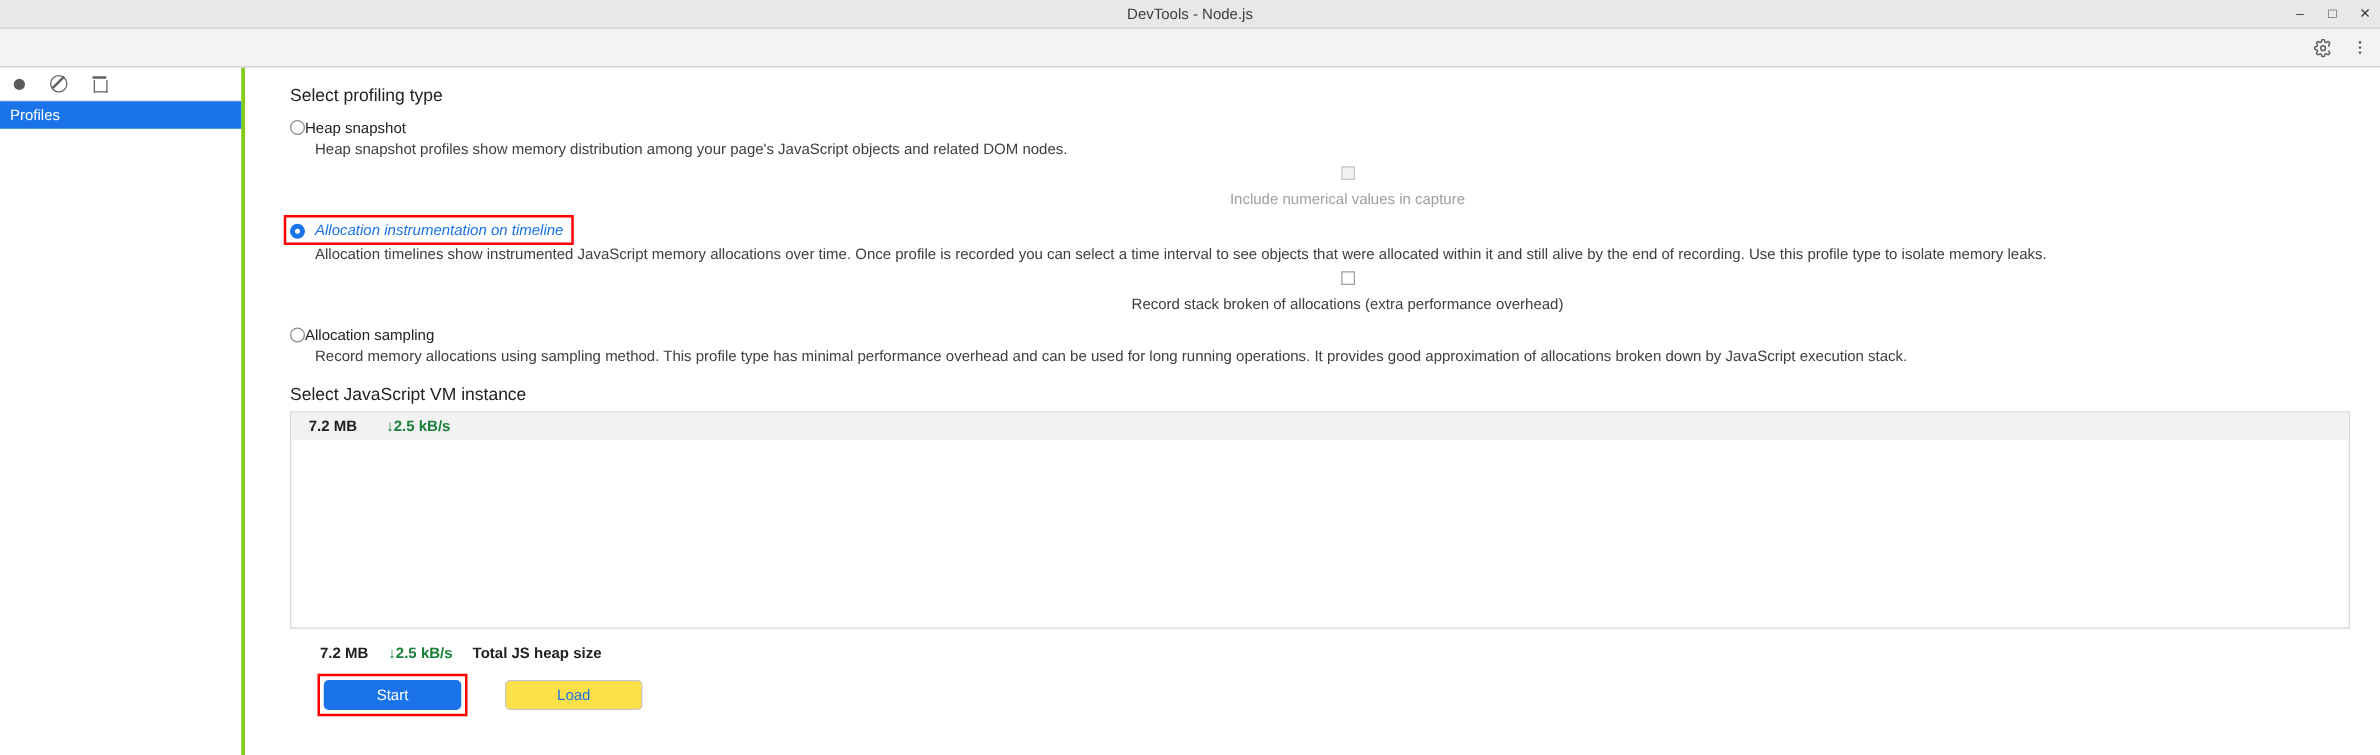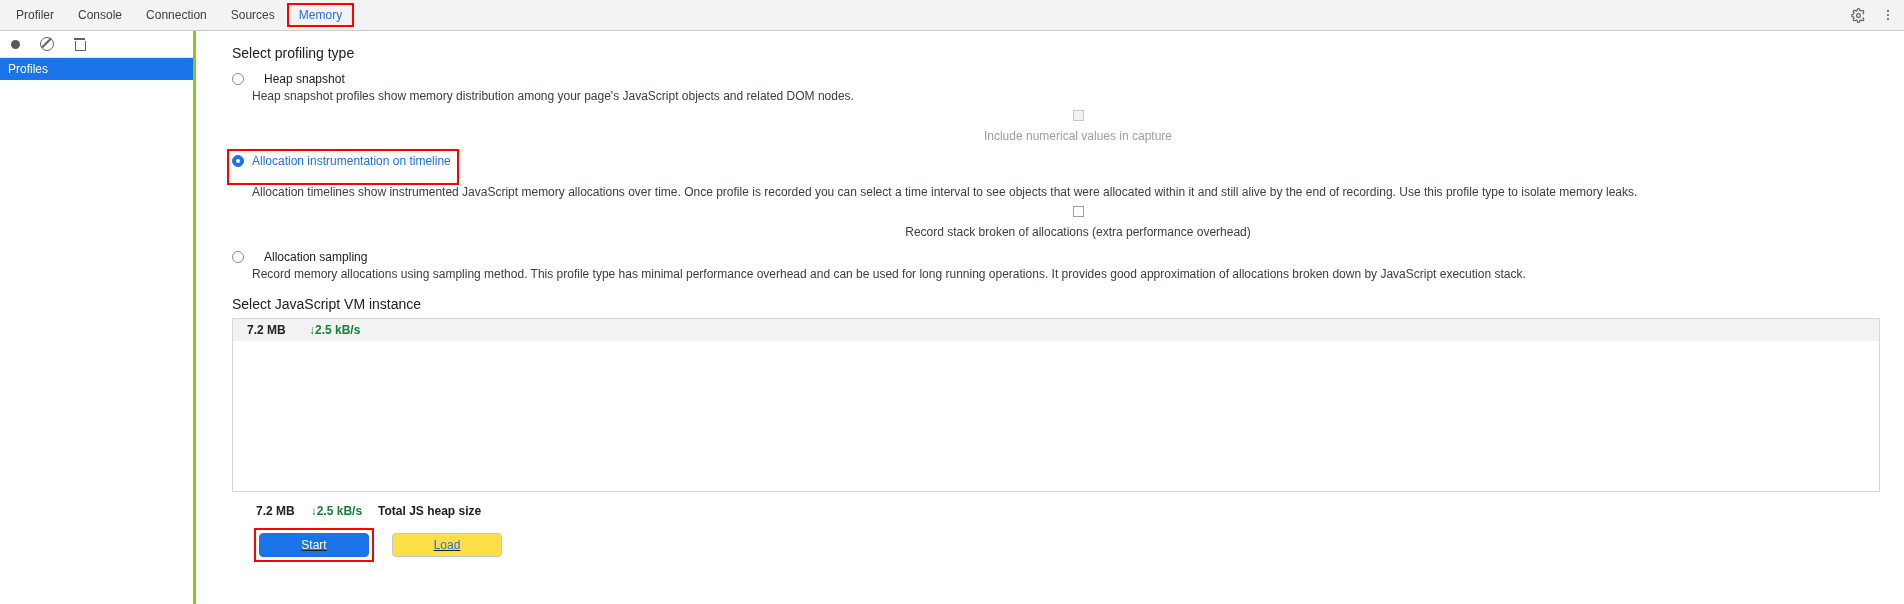--- a/index.html
+++ b/index.html
@@ -210,21 +210,21 @@
   }
   .section-title {
     font-size: 14px;
     color: #202124;
     margin: 0 0 10px 0;
     font-weight: normal;
   }
   .radio-row {
     display: flex;
     align-items: flex-start;
-    gap: 20px;
+    gap: 0;
     margin-bottom: 1px;
     position: relative;
   }
   .radio {
     width: 12px;
     height: 12px;
     border-radius: 50%;
     border: 1px solid #8a8a8a;
     background: #fff;
     flex: 0 0 auto;
@@ -249,25 +249,27 @@
   .radio-label {
     font-size: 12px;
     color: #202124;
     line-height: 16px;
   }
   .radio-label.selected {
     color: #1a73e8;
   }
   .radio-box-highlight {
     display: inline-flex;
+    align-items: center;
     gap: 8px;
     outline: 2px solid #ff0000;
-    padding: 2px 6px 14px 3px;
+    padding: 2px 6px 2px 3px;
     margin-left: -3px;
     margin-top: -2px;
+    font-style: italic;
   }
   .desc {
     font-size: 12px;
     color: #3c4043;
     line-height: 16px;
     margin: 1px 0 6px 20px;
     max-width: 1660px;
   }
   .check-row {
     display: flex;
@@ -337,23 +339,22 @@
     margin: 12px 0 0 24px;
     font-size: 12px;
   }
   .totals .size { font-weight: bold; color: #202124; }
   .totals .rate { font-weight: bold; color: #188038; }
   .totals .label { font-weight: bold; color: #202124; }
 
   .buttons {
     display: flex;
     align-items: center;
-    gap: 20px;
+    gap: 32px;
     margin: 12px 0 0 24px;
-    text-decoration: underline;
   }
   .btn {
     height: 24px;
     min-width: 110px;
     border-radius: 4px;
     font-size: 12px;
     display: flex;
     align-items: center;
     justify-content: center;
     box-sizing: border-box;
@@ -382,39 +383,30 @@
     width: 10px;
     height: 100%;
     background: transparent;
   }
 </style>
 </head>
 <body>
 
 <div class="app">
 
+  <div class="titlebar">
+    <span class="title">DevTools - Node.js</span>
+    <div class="win-controls">
+      <span class="win-btn">–</span>
+      <span class="win-btn">□</span>
+      <span class="win-btn">✕</span>
+    </div>
+  </div>
 
   <div class="tabstrip">
-    <div class="tabs">
-      <div class="tab">
-        <span>Profiler</span>
-      </div>
-      <div class="tab">
-        <span>Console</span>
-      </div>
-      <div class="tab">
-        <span>Connection</span>
-      </div>
-      <div class="tab">
-        <span>Sources</span>
-      </div>
-      <div class="tab selected highlight">
-        <span>Memory</span>
-      </div>
-    </div>
     <div class="tabstrip-right">
       <span class="icon-btn">
         <svg width="15" height="15" viewBox="0 0 24 24" fill="none" stroke="#5f6368" stroke-width="2">
           <circle cx="12" cy="12" r="3"></circle>
           <path d="M19.4 15a1.65 1.65 0 0 0 .33 1.82l.06.06a2 2 0 1 1-2.83 2.83l-.06-.06A1.65 1.65 0 0 0 15 19.4a1.65 1.65 0 0 0-1 1.51V21a2 2 0 0 1-4 0v-.09A1.65 1.65 0 0 0 9 19.4a1.65 1.65 0 0 0-1.82.33l-.06.06a2 2 0 1 1-2.83-2.83l.06-.06A1.65 1.65 0 0 0 4.6 15a1.65 1.65 0 0 0-1.51-1H3a2 2 0 0 1 0-4h.09A1.65 1.65 0 0 0 4.6 9a1.65 1.65 0 0 0-.33-1.82l-.06-.06a2 2 0 1 1 2.83-2.83l.06.06A1.65 1.65 0 0 0 9 4.6a1.65 1.65 0 0 0 1-1.51V3a2 2 0 0 1 4 0v.09A1.65 1.65 0 0 0 15 4.6a1.65 1.65 0 0 0 1.82-.33l.06-.06a2 2 0 1 1 2.83 2.83l-.06.06A1.65 1.65 0 0 0 19.4 9c.14.37.43.68.79.86"></path>
         </svg>
       </span>
       <span class="icon-btn">
         <svg width="14" height="14" viewBox="0 0 24 24" fill="#5f6368">
           <circle cx="12" cy="5" r="1.8"></circle>

